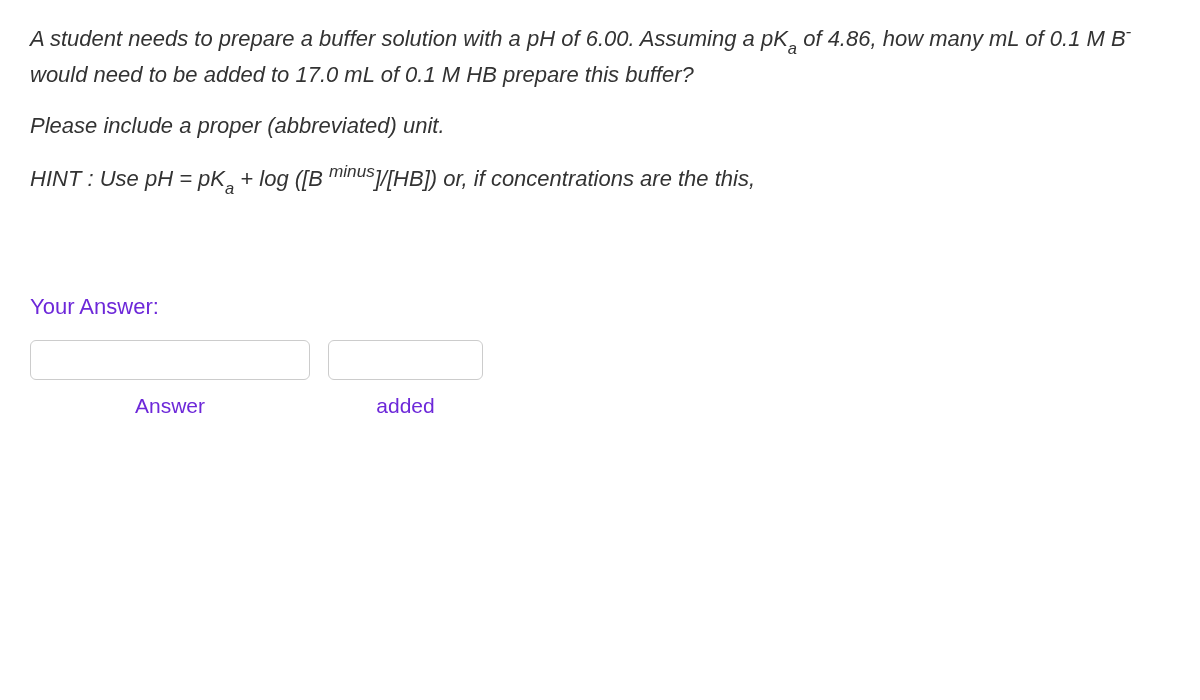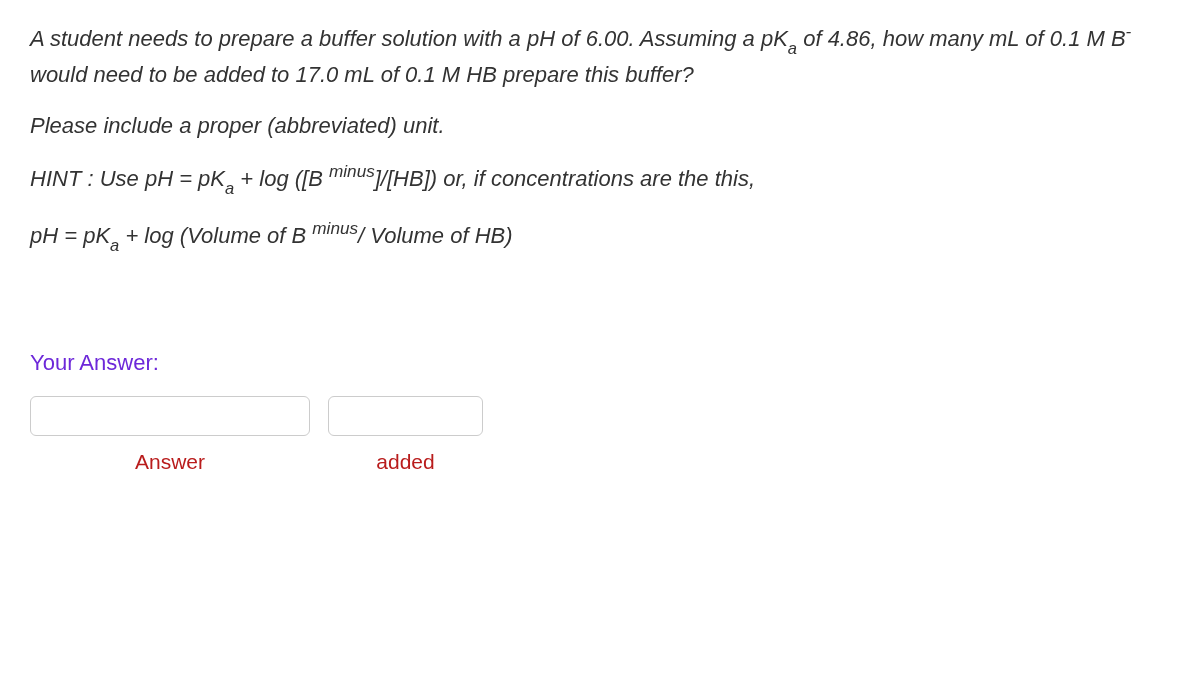--- a/index.html
+++ b/index.html
@@ -61,41 +61,38 @@
     }
     .input-answer {
       width: 280px;
     }
     .input-units {
       width: 155px;
     }
     .input-caption {
       margin-top: 14px;
       font-size: 21px;
-      color: #b91c1c;
+      color: #6d28d9;
     }
   </style>
 </head>
 <body>
 
 <div class="question-block">
   <p>
     <span>A student needs to prepare a buffer solution with a pH of 6.00. Assuming a pK</span><span class="sub-a">a</span><span> of</span>
     <span>4.86, how many mL of 0.1 M B</span><span class="sup-minus">-</span><span> would need to be added to 17.0 mL of 0.1 M HB prepare this buffer?</span>
   </p>
 
   <p>Please include a proper (abbreviated) unit.</p>
 
   <p>
     <span>HINT : Use pH = pK</span><span class="sub-a">a</span><span> + log ([B </span><span class="sup-minus">minus</span><span>]/[HB]) or, if concentrations are the this,</span>
   </p>
 
-  <p>
-    <span>pH = pK</span><span class="sub-a">a</span><span> + log (Volume of B </span><span class="sup-minus">minus</span><span>/ Volume of HB)</span>
-  </p>
 </div>
 
 <div class="answer-section">
   <div class="answer-label">Your Answer:</div>
 
   <div class="inputs-row">
     <div class="input-group">
       <input type="text" class="input-field input-answer" value="" style="">
       <div class="input-caption">Answer</div>
     </div>

